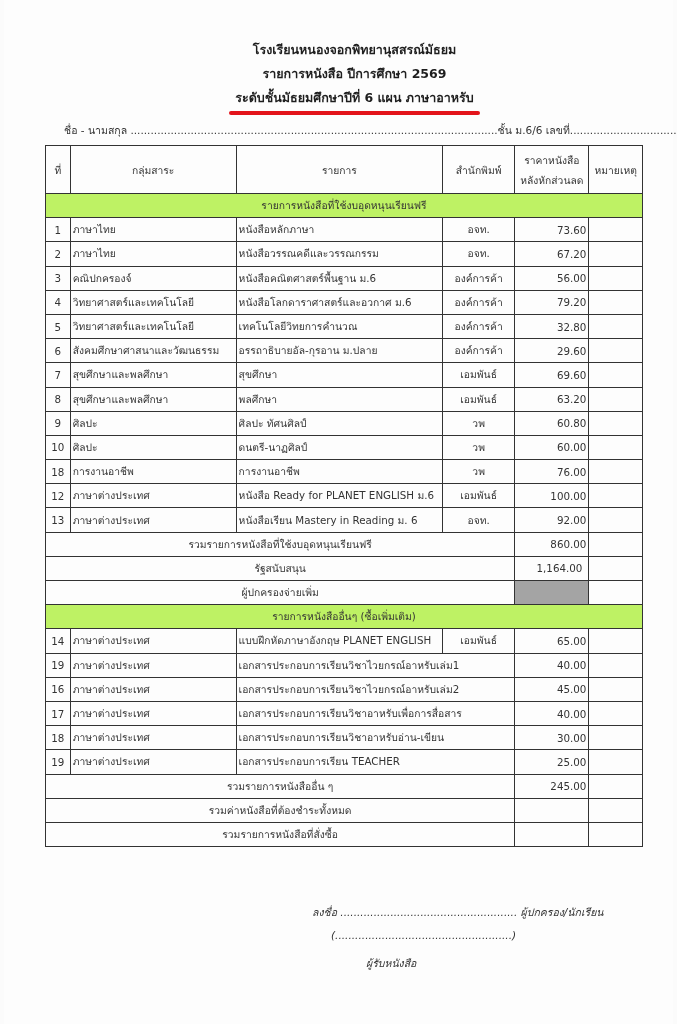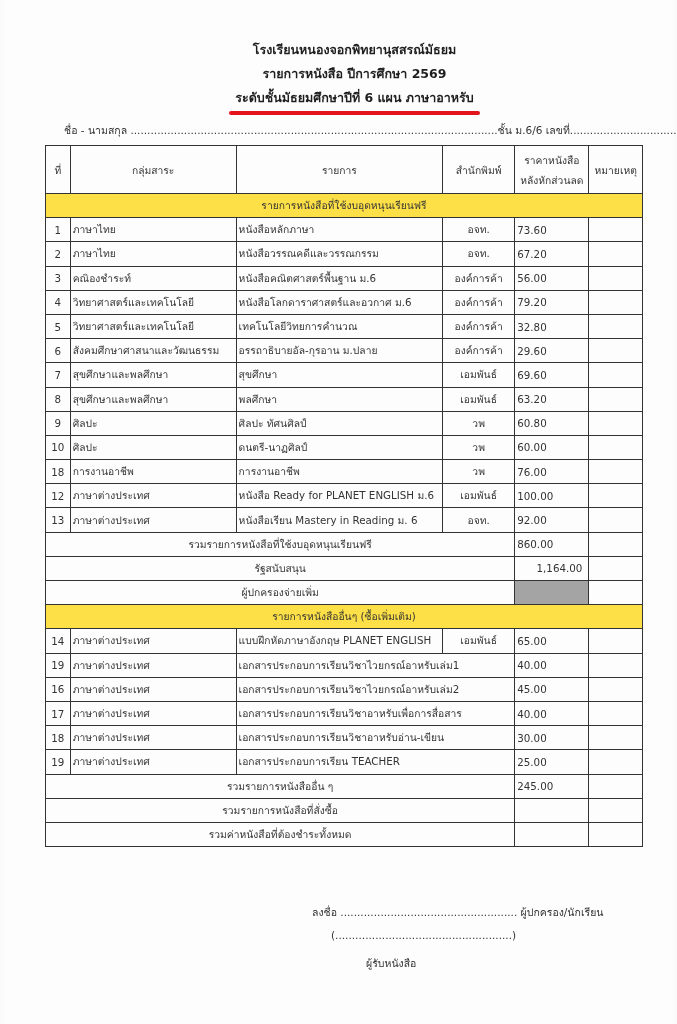--- a/index.html
+++ b/index.html
@@ -11,27 +11,27 @@
   .header .subtitle { display: inline-block; position: relative; }
   .underline-mark { position: absolute; left: -6px; right: -6px; bottom: -5px; height: 4px; background: #e3141b; border-radius: 3px; }
   .nameline { position: absolute; left: 64px; top: 122px; font-size: 10.5px; color: #333; white-space: nowrap; letter-spacing: 0; }
   table.books { position: absolute; left: 45px; top: 145px; width: 598px; border-collapse: collapse; font-size: 10.3px; }
   table.books td, table.books th { border: 1px solid #333; height: 24.2px; padding: 0 2px; font-weight: normal; color: #333; white-space: nowrap; overflow: hidden; }
   table.books th { height: 48px; text-align: center; line-height: 20px; margin-top: 33px; }
   .c-no { width: 24px; text-align: center; }
   .c-group { width: 161px; text-align: left; }
   .c-item { width: 200px; text-align: left; }
   .c-pub { width: 70px; text-align: center; }
-  .c-price { width: 72px; text-align: left; }
+  .c-price { width: 72px; text-align: right; }
   .c-note { width: 52px; }
-  tr.section td { background: #fde047; text-align: center; }
+  tr.section td { background: #bef264; text-align: center; }
   td.center { text-align: center !important; }
   td.right { text-align: right !important; padding-right: 6px !important; }
   td.gray { background: #a4a4a4; }
-  .sign { position: absolute; font-size: 10.5px; color: #333; white-space: nowrap; }
+  .sign { position: absolute; font-size: 10.5px; color: #333; white-space: nowrap; font-style: italic; }
 </style>
 </head>
 <body>
 
 <div class="page"></div>
 
 <div class="header">
   <div class="line">โรงเรียนหนองจอกพิทยานุสสรณ์มัธยม</div>
   <div class="line">รายการหนังสือ ปีการศึกษา 2569</div>
   <div class="line">
@@ -73,21 +73,21 @@
       <tr>
         <td class="c-no">2</td>
         <td class="c-group">ภาษาไทย</td>
         <td class="c-item">หนังสือวรรณคดีและวรรณกรรม</td>
         <td class="c-pub">อจท.</td>
         <td class="c-price">67.20</td>
         <td class="c-note"></td>
       </tr>
       <tr>
         <td class="c-no">3</td>
-        <td class="c-group">คณิองชำระท์</td>
+        <td class="c-group">คณิปกครองจ์</td>
         <td class="c-item">หนังสือคณิตศาสตร์พื้นฐาน ม.6</td>
         <td class="c-pub">องค์การค้า</td>
         <td class="c-price">56.00</td>
         <td class="c-note"></td>
       </tr>
       <tr>
         <td class="c-no">4</td>
         <td class="c-group">วิทยาศาสตร์และเทคโนโลยี</td>
         <td class="c-item">หนังสือโลกดาราศาสตร์และอวกาศ ม.6</td>
         <td class="c-pub">องค์การค้า</td>
@@ -226,26 +226,26 @@
         <td class="c-item" colspan="2">เอกสารประกอบการเรียน TEACHER</td>
         <td class="c-price">25.00</td>
         <td class="c-note"></td>
       </tr>
       <tr>
         <td class="center" colspan="4">รวมรายการหนังสืออื่น ๆ</td>
         <td class="c-price">245.00</td>
         <td class="c-note"></td>
       </tr>
       <tr>
+        <td class="center" colspan="4">รวมค่าหนังสือที่ต้องชำระทั้งหมด</td>
+        <td class="c-price"></td>
+        <td class="c-note"></td>
+      </tr>
+      <tr>
         <td class="center" colspan="4">รวมรายการหนังสือที่สั่งซื้อ</td>
-        <td class="c-price"></td>
-        <td class="c-note"></td>
-      </tr>
-      <tr>
-        <td class="center" colspan="4">รวมค่าหนังสือที่ต้องชำระทั้งหมด</td>
         <td class="c-price"></td>
         <td class="c-note"></td>
       </tr>
     </tbody>
 </table>
 
 <div class="sign" style="left:312px; top:904px;">ลงชื่อ  ..................................................... ผู้ปกครอง/นักเรียน</div>
 <div class="sign" style="left:331px; top:929px;">(.....................................................)</div>
 <div class="sign" style="left:366px; top:955px;">ผู้รับหนังสือ</div>
 

